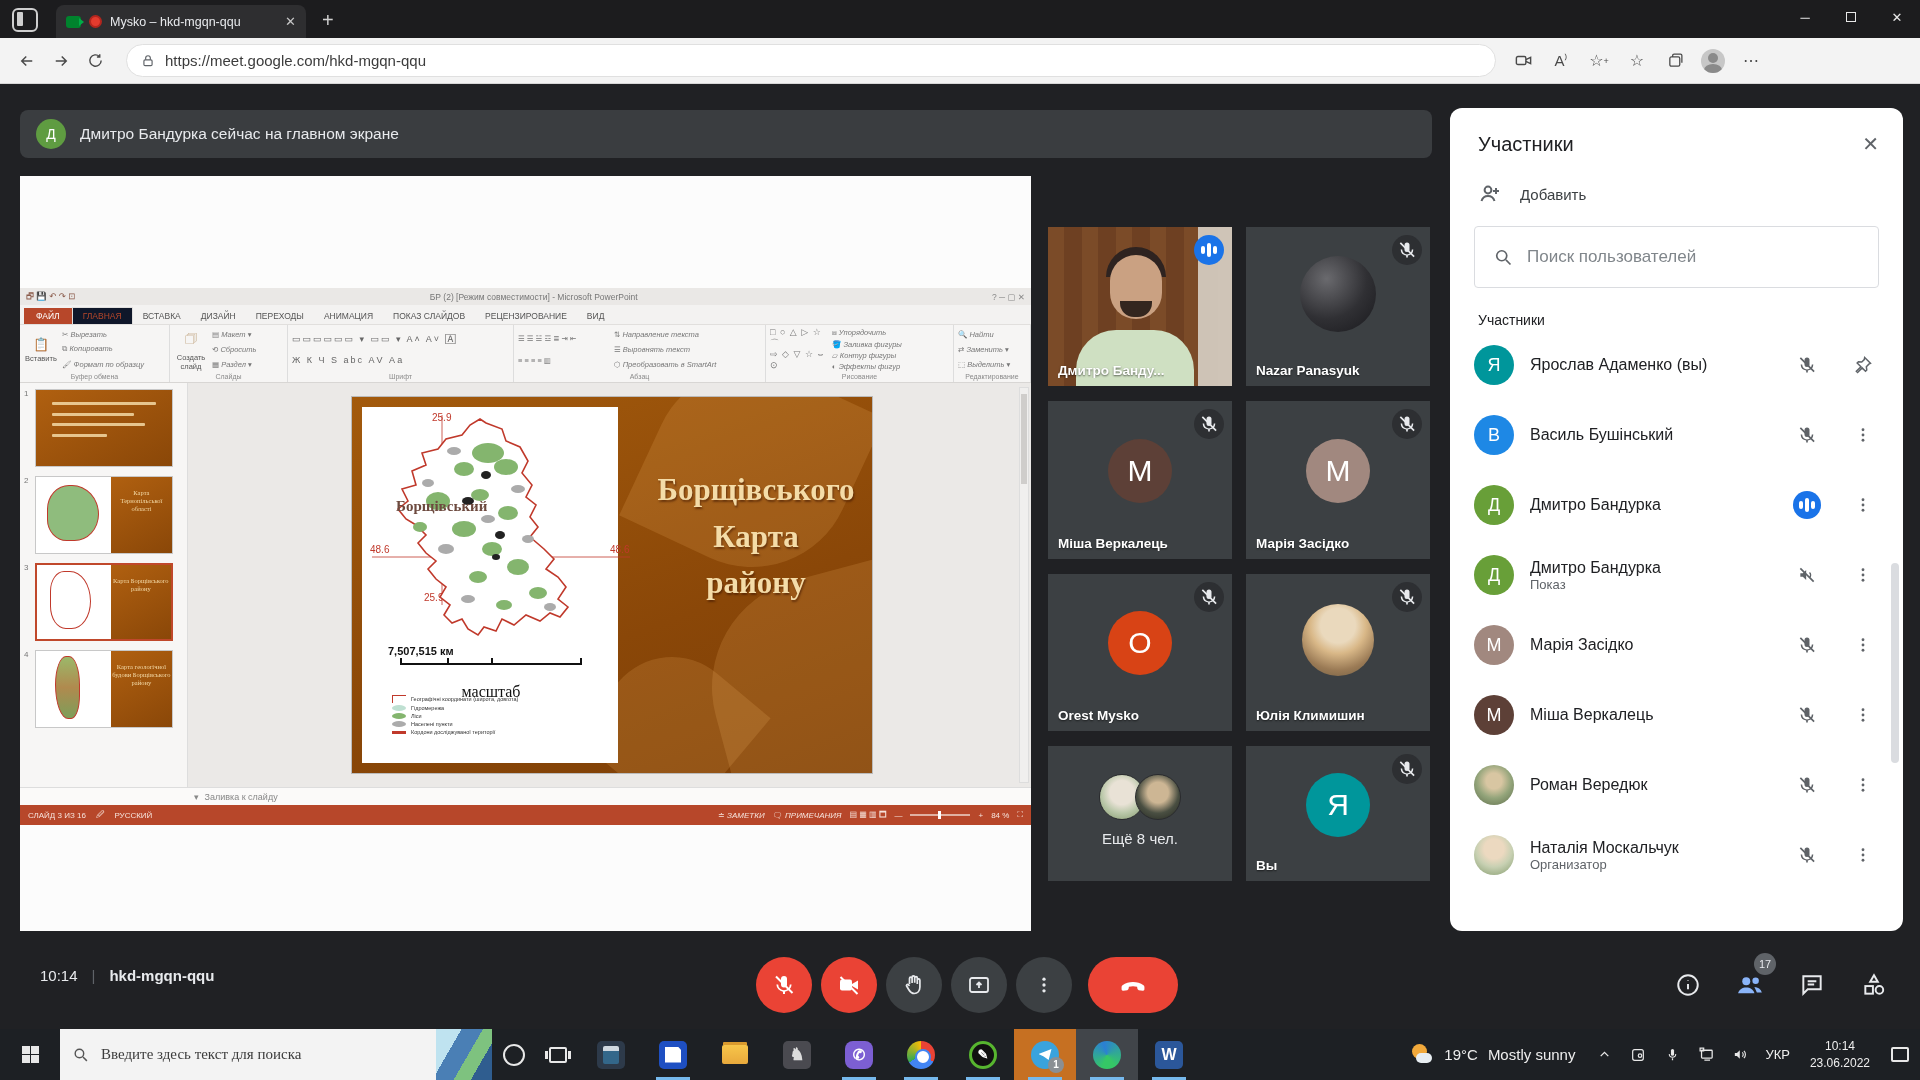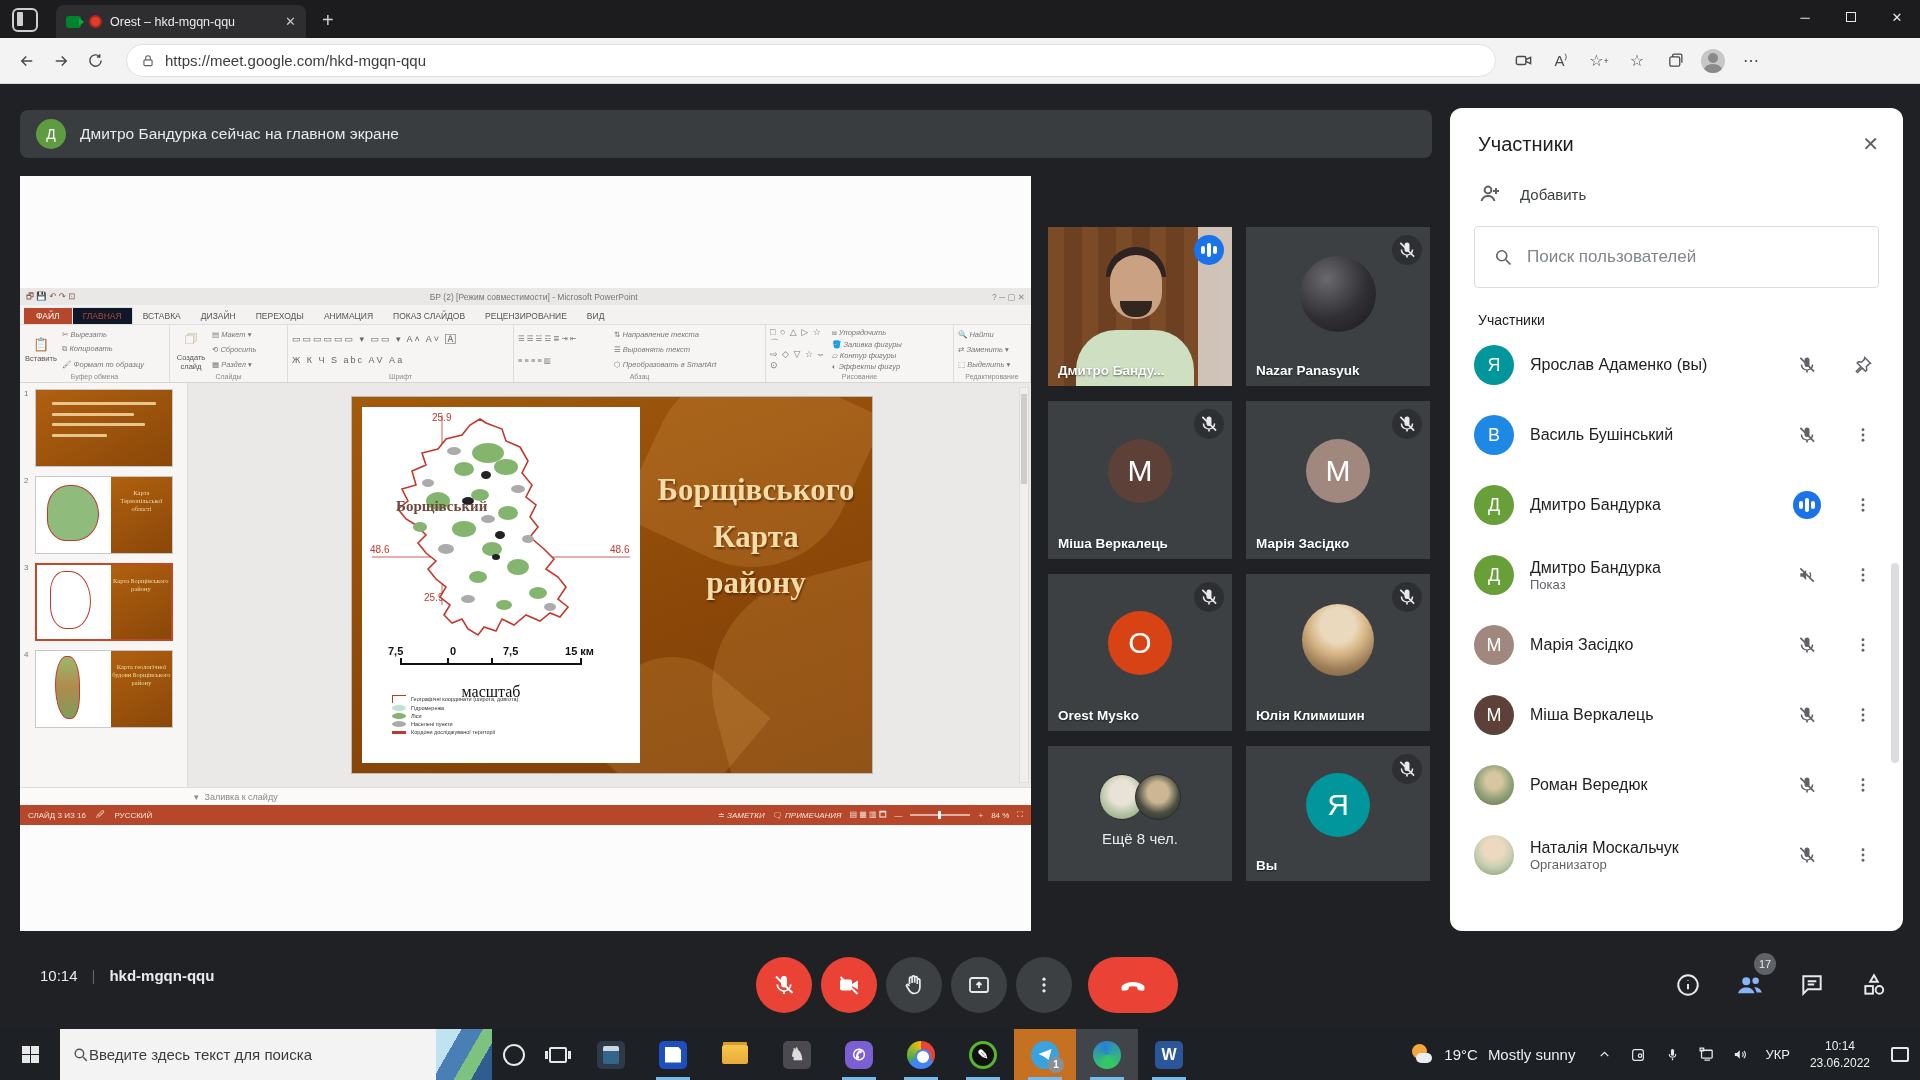--- a/index.html
+++ b/index.html
@@ -84,26 +84,26 @@
   .t-line { position:absolute; left:12%; width:76%; height:3px; background:#f3d9a6; opacity:.85; border-radius:1px;}
   .t-split-right { position:absolute; right:0; top:0; bottom:0; width:45%;
     background:linear-gradient(150deg,#b06010,#8a4708); }
   .t-cap { position:absolute; right:1%; top:16%; width:43%; font-family:"Liberation Serif",serif; font-size:6.5px;
     color:#f3d9a6; text-align:center; line-height:1.25; }
   .t-map { position:absolute; background:#8fbc7d; border:1px solid #c0392b; }
   .canvas { flex:1; position:relative; }
   .slide { position:absolute; left:164px; top:14px; width:520px; height:376px;
     background:linear-gradient(160deg,#a35a0c,#8a4708 60%,#7d3f06); box-shadow:0 0 0 1px #bbb; overflow:hidden;}
   .leaf { position:absolute; border-radius:50% 0 50% 0; background:rgba(255,190,110,.16); }
-  .mapcard { position:absolute; left:10px; top:10px; width:278px; height:356px; background:#fff; padding:2px 6px; }
+  .mapcard { position:absolute; left:10px; top:10px; width:256px; height:356px; background:#fff; padding:2px 6px; }
   .slide-title { position:absolute; left:300px; top:70px; width:208px; text-align:center;
     font-family:"Liberation Serif",serif; font-weight:bold; font-size:31px; line-height:1.5; color:#f4dca8;
     text-shadow:1px 2px 2px rgba(60,20,0,.55); }
   .scaleblock { position:absolute; left:20px; top:248px; width:238px; text-align:center; }
-  .scalelabels { display:flex; justify-content:space-between; padding:0 16px; font-size:11px; color:#111;
+  .scalelabels { display:flex; padding:0 16px; font-size:11px; color:#111;
     font-weight:bold; }
   .scalebar { margin:1px 28px 0; height:7px; border-left:2px solid #111; border-right:2px solid #111;
     border-bottom:2px solid #111; position:relative; }
   .scalebar i { position:absolute; top:0; bottom:0; width:2px; background:#111; }
   .scalecap { font-family:"Liberation Serif",serif; font-size:16px; color:#111; margin-top:18px; }
   .legend { position:absolute; left:40px; top:298px; width:210px; }
   .leg-row { display:flex; align-items:center; gap:5px; margin-bottom:2px; }
   .leg-sw { width:14px; height:6px; flex:0 0 auto; }
   .leg-tx { font-size:5.5px; color:#333; line-height:1.1; }
   .canvas-scroll { position:absolute; right:2px; top:4px; bottom:4px; width:10px; background:#f0efee;
@@ -191,22 +191,22 @@
   .mb-ric { position:relative; width:36px; height:36px; display:flex; align-items:center; justify-content:center;}
   .people-badge { position:absolute; right:-8px; top:-14px; background:#5f6368; color:#e8eaed; font-size:11px;
     min-width:22px; height:22px; border-radius:11px; display:flex; align-items:center; justify-content:center; }
 
   
   .taskbar { left:0; top:1029px; width:1920px; height:51px; background:#1d2024; display:flex; align-items:stretch;}
   .tb-start { width:60px; display:flex; align-items:center; justify-content:center; }
   .winlogo { width:17px; height:17px; display:grid; grid-template-columns:8px 8px; grid-template-rows:8px 8px;
     gap:1px; }
   .winlogo i { background:#e8e8e8; }
-  .tb-search { width:432px; background:#f3f3f3; display:flex; align-items:center; padding:0 12px;
-    position:relative; overflow:hidden; }
+  .tb-search { width:432px; background:#f3f3f3; display:flex; align-items:center; gap:12px; padding:0 12px;
+    position:relative; overflow:hidden;font-family:Liberation Serif, serif; }
   .tb-search .ph { color:#3c3c3c; font-size:15px; white-space:nowrap; }
   .bing-art { position:absolute; right:0; top:0; bottom:0; width:56px;
     background:linear-gradient(120deg,#bfe3f0 0 30%,#4a7fb5 30% 55%,#7ec27f 55% 75%,#2f5d8f 75%); }
   .tb-btn { width:44px; display:flex; align-items:center; justify-content:center; color:#e8e8e8; }
   .cortana { width:22px; height:22px; border:2px solid #e8e8e8; border-radius:50%; }
   .taskview { width:18px; height:16px; border:2px solid #e8e8e8; border-radius:2px; position:relative; }
   .taskview::before { content:""; position:absolute; left:-6px; top:2px; width:3px; height:8px; background:#e8e8e8;}
   .taskview::after { content:""; position:absolute; right:-6px; top:2px; width:3px; height:8px; background:#e8e8e8;}
   .tb-apps { display:flex; }
   .tb-app { width:62px; display:flex; align-items:center; justify-content:center; position:relative; }
@@ -252,21 +252,21 @@
 </head>
 <body>
 
 <div class="screen">
 
   <div class="abs tabbar">
     <div class="abs tabactions"></div>
     <div class="abs tab">
       <span class="meet-favicon"></span>
       <span class="rec-dot"></span>
-      <span class="tab-title">Orest – hkd-mgqn-qqu</span>
+      <span class="tab-title">Mysko – hkd-mgqn-qqu</span>
       <span class="tab-close">✕</span>
     </div>
     <div class="abs newtab">+</div>
     <div class="abs wctl min">─</div>
     <div class="abs wctl max">
         <span class="maxbox"></span>
       </div>
     <div class="abs wctl close">✕</div>
   </div>
 

